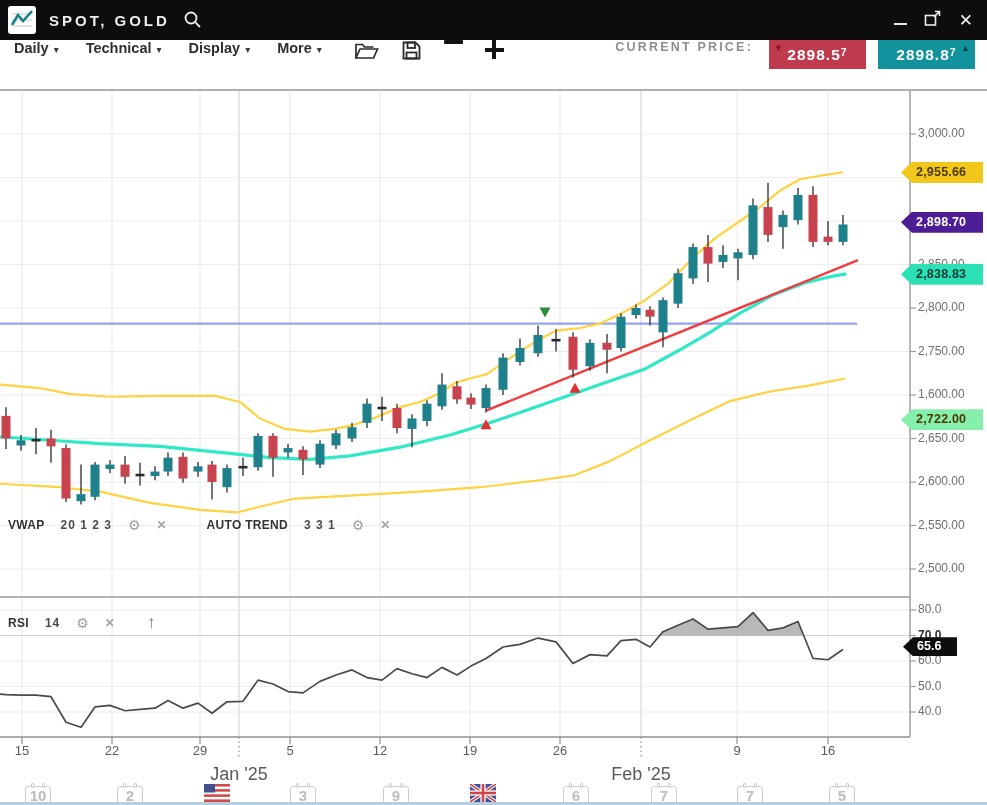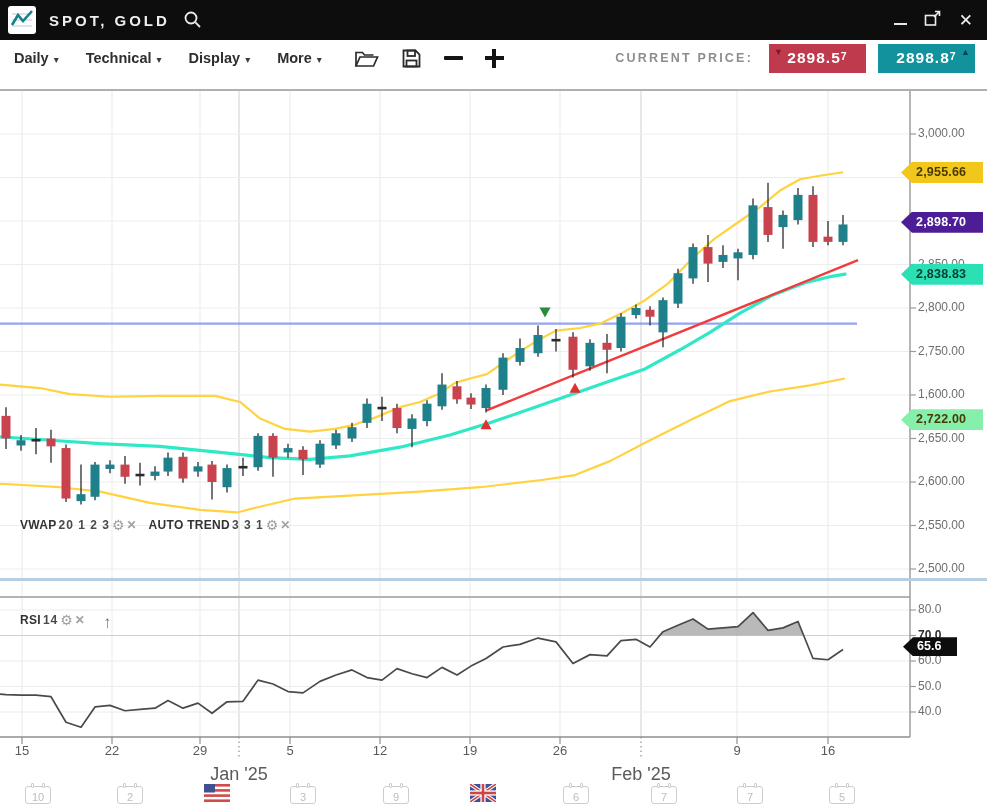--- a/index.html
+++ b/index.html
@@ -1,33 +1,33 @@
 <!DOCTYPE html>
 <html><head>
 <meta charset="utf-8">
 <style>
   * { margin:0; padding:0; box-sizing:border-box; }
   html,body { width:987px; height:805px; overflow:hidden; background:#fff;
               font-family:"Liberation Sans", sans-serif; }
-  .app { position:relative; width:987px; height:581px; }
+  .app { position:relative; width:987px; height:805px; }
 
   
   .titlebar { position:absolute; top:0; left:0; width:987px; height:40px; background:#0d0d0d;
               display:flex; align-items:center; padding:0 14px 0 8px; }
   .logo { width:28px; height:28px; flex:0 0 auto; }
   .tb-title { color:#efefef; font-size:15px; font-weight:600; letter-spacing:3px; margin-left:13px; }
   .tb-search { margin-left:13px; margin-top:3px; cursor:pointer; }
   .tb-spacer { flex:1; }
   .winbtns { display:flex; align-items:center; gap:17px; }
   .win-min { width:13px; height:2px; background:#e9e9e9; margin-top:8px; }
   .win-close { color:#efefef; font-size:17px; font-weight:400; line-height:1; }
 
   
   .toolbar { position:absolute; top:40px; left:0; width:987px; height:51px; background:#fff;
-             border-bottom:2px solid #b0b0b0; display:flex; align-items:center; padding:0 10px 13px 14px; }
+             border-bottom:2px solid #b0b0b0; display:flex; align-items:flex-start; padding:0 10px 13px 14px; }
   .menu { display:flex; align-items:center; gap:5px; margin-right:27px; cursor:pointer; }
   .menu-label { font-size:14.5px; font-weight:700; color:#2e2e2e; }
   .menu-caret { font-size:10px; color:#3c3c3c; margin-top:2px; }
   .tool-ico { margin-right:22px; cursor:pointer; display:flex; align-items:center; }
   .tb-minus { width:19px; height:4px; background:#141414; border-radius:1px; }
   .tb-plus { position:relative; width:19px; height:19px; }
   .tb-plus::before { content:""; position:absolute; left:0; top:7.5px; width:19px; height:4px; background:#141414; }
   .tb-plus::after  { content:""; position:absolute; left:7.5px; top:0; width:4px; height:19px; background:#141414; }
   .cp-label { margin-left:auto; font-size:12.5px; letter-spacing:2.2px; color:#8d8d8d; font-weight:600; margin-right:16px; }
   .price-badge { position:relative; width:97px; height:29px; display:flex; align-items:center; justify-content:center;
@@ -44,31 +44,31 @@
   .axlab.strong { color:#2f2f2f; font-weight:700; }
   .xlab { position:absolute; font-size:13px; color:#5a5a5a; width:44px; text-align:center; }
   .monlab { position:absolute; font-size:18px; color:#5a5a5a; width:70px; text-align:center; }
   .badge { position:absolute; left:901px; width:82px; height:21px; line-height:21px; font-size:12.5px;
            font-weight:700; padding-left:15px; letter-spacing:.2px;
            clip-path:polygon(0 50%, 11px 0, 100% 0, 100% 100%, 11px 100%); }
   .rsi-badge { position:absolute; left:903px; width:54px; height:19px; line-height:19px; font-size:12.5px;
                font-weight:700; padding-left:14px;
                clip-path:polygon(0 50%, 10px 0, 100% 0, 100% 100%, 10px 100%); }
 
-  .ovl-header { position:absolute; display:flex; align-items:flex-start; gap:2px;margin-left:12px; }
+  .ovl-header { position:absolute; display:flex; align-items:center; gap:16px; }
   .ovl-name { font-size:12px; font-weight:700; color:#333; letter-spacing:.3px; }
   .ovl-params { font-size:12px; font-weight:600; color:#4a4a4a; letter-spacing:1px; }
   .ovl-gear { font-size:14px; color:#9e9e9e; line-height:1; cursor:pointer; }
   .ovl-x { font-size:12px; font-weight:700; color:#a2a2a2; cursor:pointer; }
   .ovl-gap { width:8px; }
   .rsi-up-arrow { font-size:17px; color:#787878; margin-left:16px; cursor:pointer; }
 
   .cal { position:absolute; width:26px; height:18px; border:1.5px solid #cdcdcd; border-radius:3px;
          background:#fff; text-align:center; cursor:pointer; }
-  .cal span.n { font-size:11px; font-weight:400; color:#bdbdbd; line-height:15px; }
+  .cal span.n { font-size:15px; font-weight:700; color:#bdbdbd; line-height:15px; }
   .cal i { position:absolute; top:-4px; width:3px; height:5px; background:#fff; border:1.2px solid #cdcdcd;
            border-radius:1px; }
   .cal i.l { left:5px; } .cal i.r { right:5px; }
   .flag { position:absolute; width:26px; height:18px; cursor:pointer; }
   .bottom-strip { position:absolute; left:0; bottom:0; width:987px; height:3px; background:#b7cde0; }
 </style>
 </head>
 <body>
 
 <div class="app">

